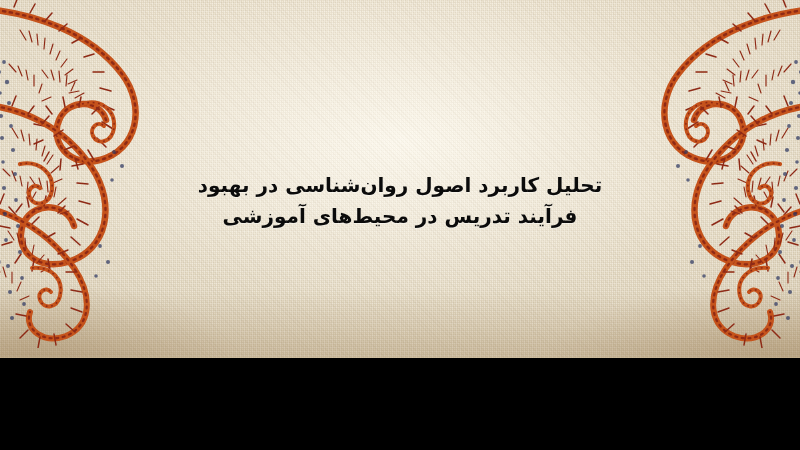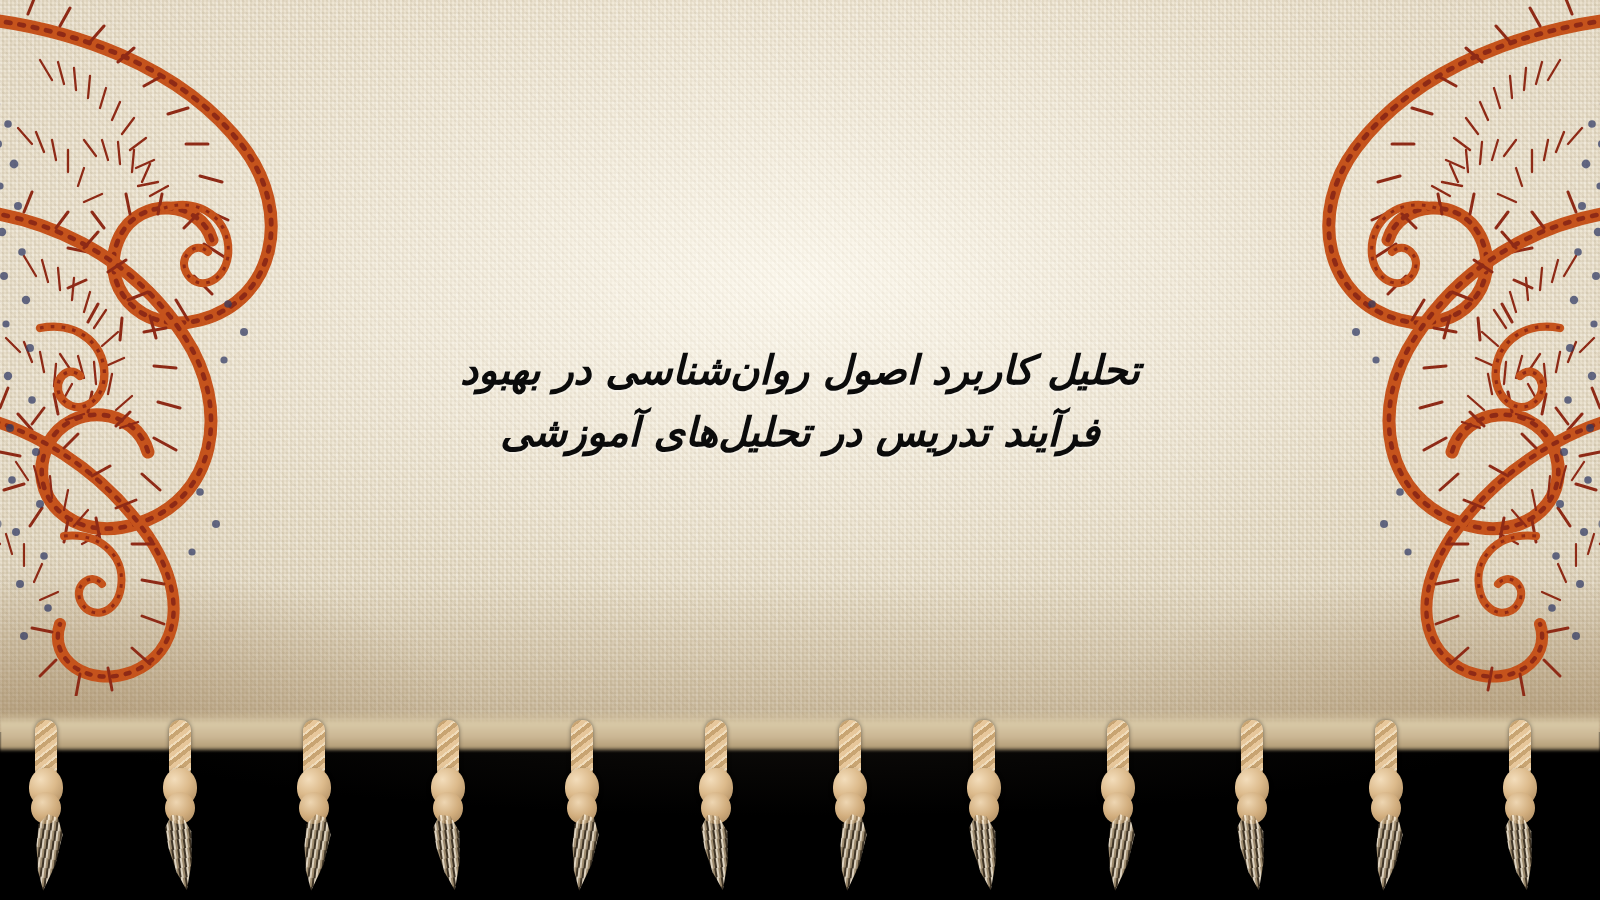--- a/index.html
+++ b/index.html
@@ -1,25 +1,24 @@
 <!DOCTYPE html>
 <html lang="fa" dir="rtl"><head>
 <meta charset="utf-8">
 <title>Pateh Title Slide</title>
 <style>
   html,body{margin:0;padding:0;background:#000;}
   *{box-sizing:border-box;}
 
   .stage{
     position:relative;
-    width:800px;height:450px;
+    width:800px;height:358px;
     overflow:hidden;
     background:#000;
     font-family:"DejaVu Sans","Liberation Sans",sans-serif;
-    font-style:italic;
   }
 
   
   .cloth{
     position:absolute;left:0;top:0;width:800px;height:372px;
     background-color:#e6dcc6;
     background-image:
       
       radial-gradient(ellipse 620px 300px at 50% 38%,rgba(255,252,243,.85) 0%,rgba(238,229,209,.35) 55%,rgba(205,190,163,.30) 100%),
       
@@ -340,21 +339,21 @@
           <circle cx="-2" cy="120" r="3"></circle>
             <circle cx="0" cy="196" r="3"></circle>
             <circle cx="2" cy="262" r="2.8"></circle>
         </g>
       </g>
     </svg>
   </div>
 
   <div class="title-block">
     <span class="title-line">تحلیل کاربرد اصول روان‌شناسی در بهبود</span>
-    <span class="title-line">فرآیند تدریس در تحلیل‌های آموزشی</span>
+    <span class="title-line">فرآیند تدریس در محیط‌های آموزشی</span>
   </div>
 
   <div class="black-area"></div>
   <div class="cloth-hem"></div>
 
   <div class="fringe">
       <div class="tassel" style="left: 8px;">
         <div class="cord"></div>
         <div class="knot"></div>
         <div class="knot2"></div>

